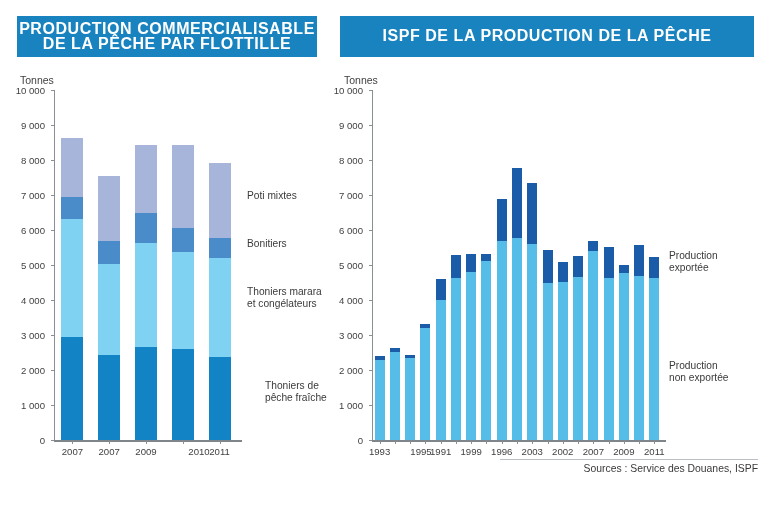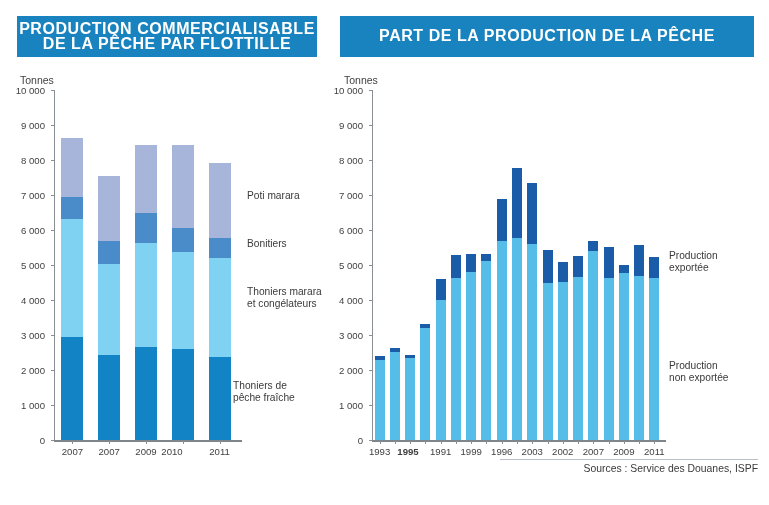--- a/index.html
+++ b/index.html
@@ -76,21 +76,21 @@
 
   <div class="title-bar" id="title-left">
     <div>
       <span>PRODUCTION COMMERCIALISABLE</span>
       <span>DE LA PÊCHE PAR FLOTTILLE</span>
     </div>
   </div>
 
   <div class="title-bar" id="title-right">
     <div>
-      <span>PART DE LA PRODUCTION DE LA PÊCHE</span>
+      <span>ISPF DE LA PRODUCTION DE LA PÊCHE</span>
     </div>
   </div>
 
   <div class="chart" id="chart-left">
     <div class="unit-label" id="unit-left" style="left: 12px; top: 6px;">Tonnes</div>
     <div class="plot" id="plot-left" style="left: 46px; top: 22px; width: 184px; height: 350px;">
         <div class="axis-line axis-y" style="left: 0px; top: 0px; height: 350px;"></div>
         <div class="axis-line axis-x" style="left: 0px; top: 350px; width: 188px;"></div>
         <div class="ytick" style="top: 350px; right: 189px;">0</div>
         <div class="tickmark" style="left: -3px; top: 350px;"></div>
@@ -138,45 +138,45 @@
         </div>
         <div class="xmark" style="left: 92px; top: 351px;"></div>
         <div class="xtick" style="left: 92px; top: 356px;">2009</div>
         <div class="bar" title="2010 : 8420" style="left: 117.8px; width: 22px; height: 350px;">
           <div class="seg" style="background: rgb(18, 131, 196); bottom: 0px; height: 91px;"></div>
           <div class="seg" style="background: rgb(127, 210, 242); bottom: 91px; height: 97.3px;"></div>
           <div class="seg" style="background: rgb(74, 140, 201); bottom: 188.3px; height: 24.15px;"></div>
           <div class="seg" style="background: rgb(167, 181, 218); bottom: 212.45px; height: 82.25px;"></div>
         </div>
         <div class="xmark" style="left: 128.8px; top: 351px;"></div>
-        <div class="xtick" style="left: 118px; top: 356px;">2010</div>
+        <div class="xtick" style="left: 145px; top: 356px;">2010</div>
         <div class="bar" title="2011 : 7920" style="left: 154.6px; width: 22px; height: 350px;">
           <div class="seg" style="background: rgb(18, 131, 196); bottom: 0px; height: 82.95px;"></div>
           <div class="seg" style="background: rgb(127, 210, 242); bottom: 82.95px; height: 99.05px;"></div>
           <div class="seg" style="background: rgb(74, 140, 201); bottom: 182px; height: 19.95px;"></div>
           <div class="seg" style="background: rgb(167, 181, 218); bottom: 201.95px; height: 75.25px;"></div>
         </div>
         <div class="xmark" style="left: 165.6px; top: 351px;"></div>
         <div class="xtick" style="left: 165.6px; top: 356px;">2011</div>
       </div>
     <div id="legend-left">
         <div class="legend-item" style="left: 232px; top: 122px;">
           <div class="legend-sw" style="width: 0px; height: 0px; background: rgb(167, 181, 218); margin-right: 7px;"></div>
-          <div class="legend-txt">Poti marara</div>
+          <div class="legend-txt">Poti mixtes</div>
         </div>
         <div class="legend-item" style="left: 232px; top: 170px;">
           <div class="legend-sw" style="width: 0px; height: 0px; background: rgb(74, 140, 201); margin-right: 7px;"></div>
           <div class="legend-txt">Bonitiers</div>
         </div>
         <div class="legend-item" style="left: 232px; top: 218px;">
           <div class="legend-sw" style="width: 0px; height: 0px; background: rgb(127, 210, 242); margin-right: 7px;"></div>
           <div class="legend-txt">Thoniers marara
 et congélateurs</div>
         </div>
-        <div class="legend-item" style="left: 218px; top: 312px;">
+        <div class="legend-item" style="left: 250px; top: 312px;">
           <div class="legend-sw" style="width: 0px; height: 0px; background: rgb(18, 131, 196); margin-right: 7px;"></div>
           <div class="legend-txt">Thoniers de
 pêche fraîche</div>
         </div>
       </div>
   </div>
 
   <div class="chart" id="chart-right">
     <div class="unit-label" id="unit-right" style="left: 12px; top: 6px;">Tonnes</div>
     <div class="plot" id="plot-right" style="left: 40px; top: 22px; width: 290px; height: 350px;">
@@ -213,21 +213,21 @@
         <div class="bar" title="1994 : 2630" style="left: 17.8947px; width: 10px; height: 350px;">
           <div class="seg" style="background: rgb(85, 189, 232); bottom: 0px; height: 88.2px;"></div>
           <div class="seg" style="background: rgb(27, 92, 168); bottom: 88.2px; height: 3.85px;"></div>
         </div>
         <div class="xmark" style="left: 22.8947px; top: 351px;"></div>
         <div class="bar" title="1995 : 2430" style="left: 33.1579px; width: 10px; height: 350px;">
           <div class="seg" style="background: rgb(85, 189, 232); bottom: 0px; height: 81.9px;"></div>
           <div class="seg" style="background: rgb(27, 92, 168); bottom: 81.9px; height: 3.15px;"></div>
         </div>
         <div class="xmark" style="left: 38.1579px; top: 351px;"></div>
-        <div class="xtick" style="left: 36px; top: 356px; font-weight: bold;">1995</div>
+        <div class="xtick" style="left: 49px; top: 356px;">1995</div>
         <div class="bar" title="1996 : 3320" style="left: 48.4211px; width: 10px; height: 350px;">
           <div class="seg" style="background: rgb(85, 189, 232); bottom: 0px; height: 112px;"></div>
           <div class="seg" style="background: rgb(27, 92, 168); bottom: 112px; height: 4.2px;"></div>
         </div>
         <div class="xmark" style="left: 53.4211px; top: 351px;"></div>
         <div class="bar" title="1997 : 4600" style="left: 63.6842px; width: 10px; height: 350px;">
           <div class="seg" style="background: rgb(85, 189, 232); bottom: 0px; height: 140px;"></div>
           <div class="seg" style="background: rgb(27, 92, 168); bottom: 140px; height: 21px;"></div>
         </div>
         <div class="xmark" style="left: 68.6842px; top: 351px;"></div>

